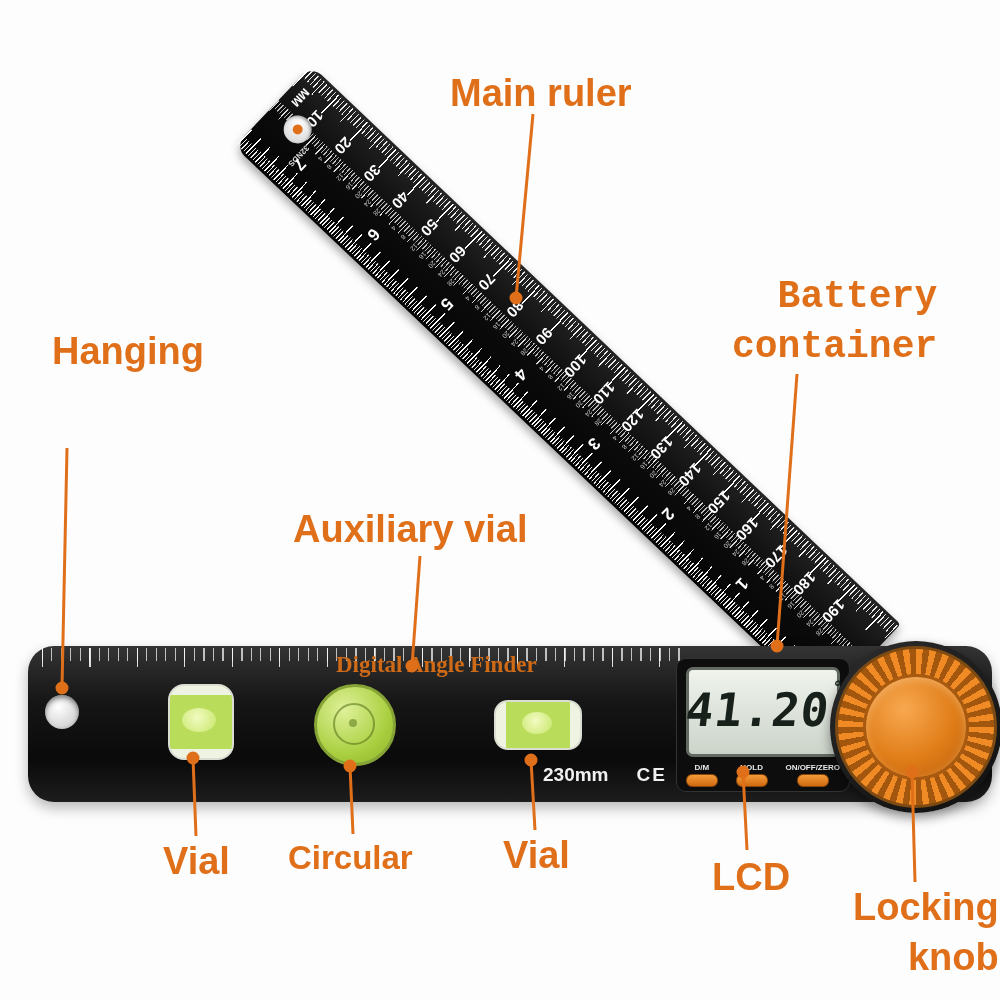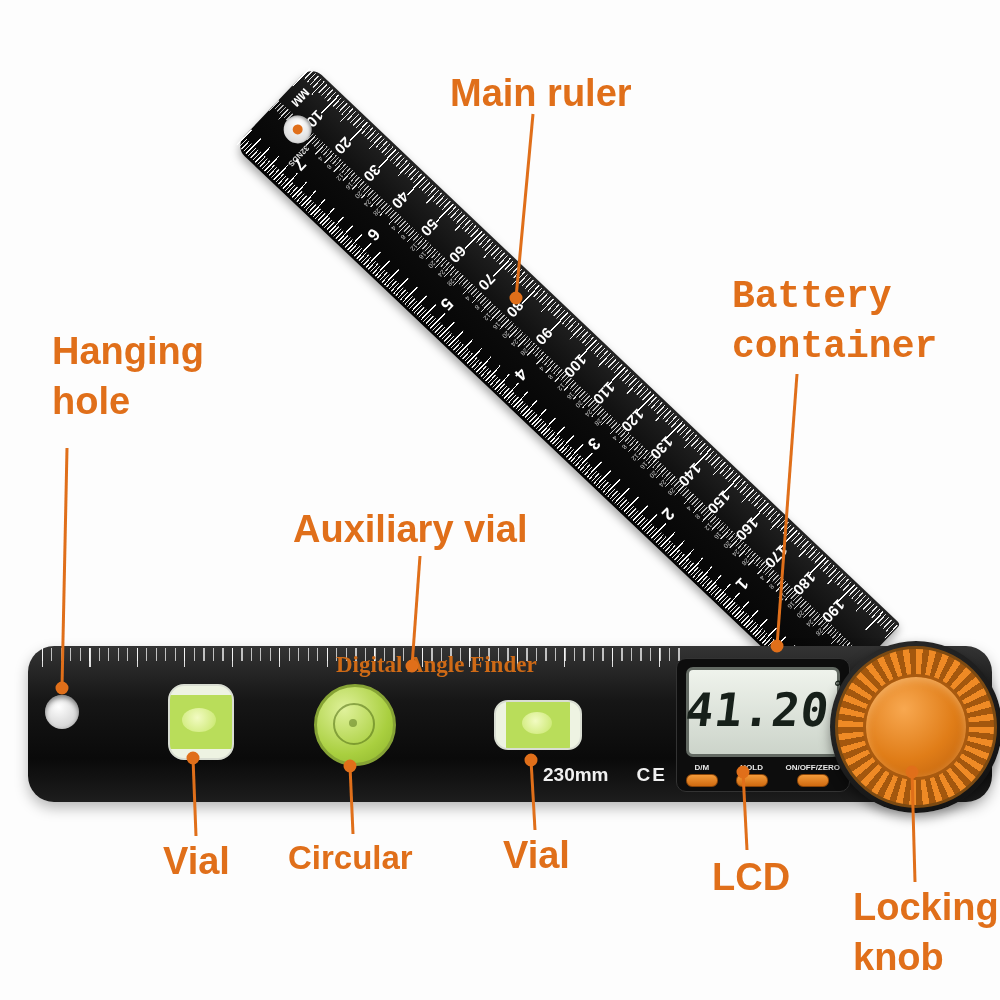--- a/index.html
+++ b/index.html
@@ -1,20 +1,20 @@
 <!DOCTYPE html>
 <html><head>
 <meta charset="utf-8">
 <style>
   html,body{margin:0;padding:0;background:#fff;}
   .stage{position:relative;width:1000px;height:1000px;background:#fdfdfd;overflow:hidden;
          font-family:"Liberation Sans",sans-serif;}
 
   
-  .label{position:absolute;color:#e06f1a;font-weight:bold;font-size:38px;line-height:1.32;z-index:5;white-space:nowrap;}
+  .label{position:absolute;color:#e06f1a;font-weight:bold;font-size:38px;line-height:1.32;z-index:5;white-space:nowrap;text-align:right;}
   #lbl-main{left:450px;top:68px;}
   #lbl-battery{left:732px;top:272px;font-family:Liberation Mono, monospace;}
   #lbl-hanging{left:52px;top:326px;}
   #lbl-aux{left:293px;top:504px;}
   #lbl-vial-left{left:163px;top:836px;}
   #lbl-circular{left:288px;top:836px;font-size:33px;}
   #lbl-vial-right{left:503px;top:830px;}
   #lbl-lcd{left:712px;top:852px;}
   #lbl-locking{left:853px;top:882px;}
 
@@ -279,21 +279,20 @@
     </g>
   </svg>
 
   <div class="label" id="lbl-main"><span>Main ruler</span></div>
   <div class="label" id="lbl-battery">
     <div>Battery</div>
       <div>container</div>
   </div>
   <div class="label" id="lbl-hanging">
     <div>Hanging</div>
-      <div>hole</div>
   </div>
   <div class="label" id="lbl-aux"><span>Auxiliary vial</span></div>
   <div class="label" id="lbl-vial-left"><span>Vial</span></div>
   <div class="label" id="lbl-circular">
     <div>Circular</div>
   </div>
   <div class="label" id="lbl-vial-right"><span>Vial</span></div>
   <div class="label" id="lbl-lcd"><span>LCD</span></div>
   <div class="label" id="lbl-locking">
     <div>Locking</div>

